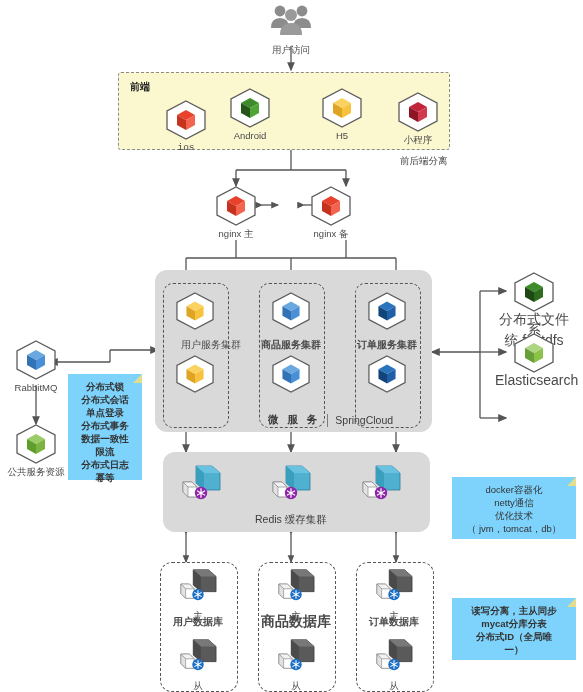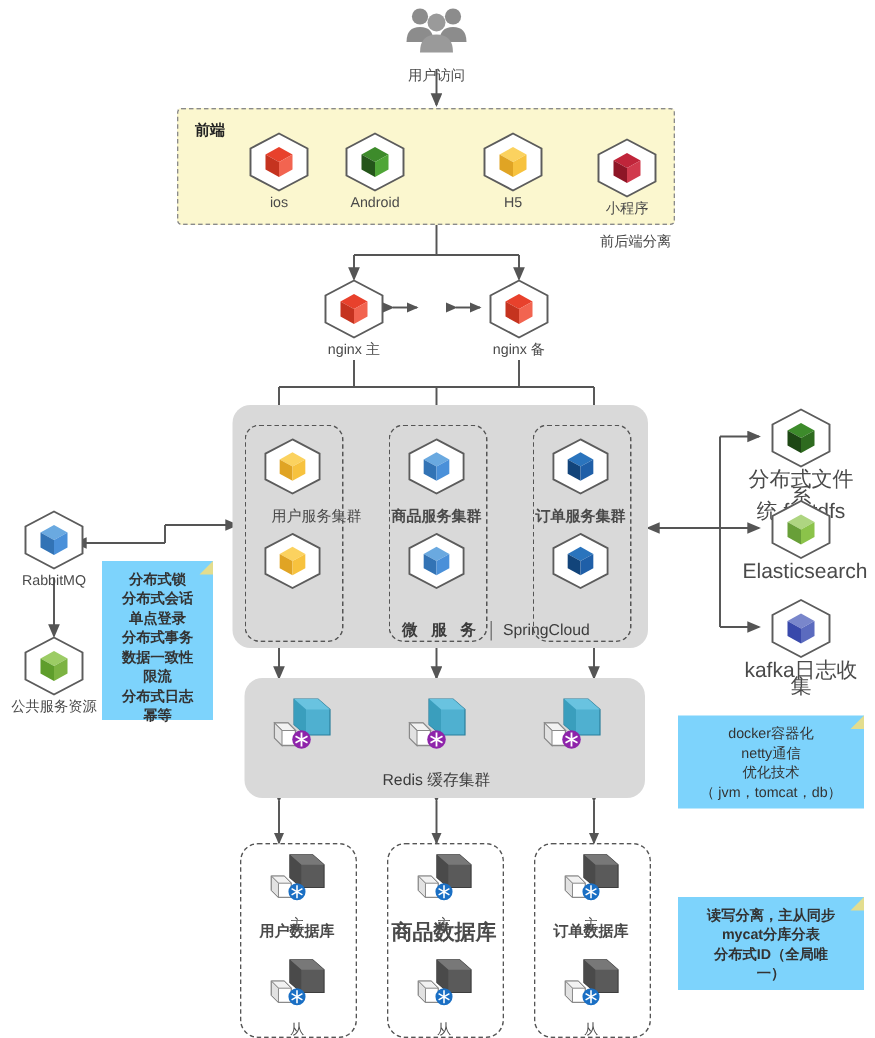--- a/index.html
+++ b/index.html
@@ -103,21 +103,21 @@
         <circle cx="23" cy="11" r="6" fill="#9a9a9a"></circle>
         <path d="M12 31 q0-12 11-12 q11 0 11 12 z" fill="#9a9a9a"></path>
       </svg>
     </span>
     <div class="cap">用户访问</div>
   </div>
 
   <div class="frontend-box" style="left:118px;top:72px;width:330px;height:76px;"></div>
   <div class="frontend-title" style="left:130px;top:80px;">前端</div>
 
-  <div class="node" style="left:160px;top:88px;width:52px;">
+  <div class="node" style="left:160px;top:100px;width:52px;font-family:Liberation Mono, monospace;">
     <span class="cube">
       <svg width="42" height="40" viewBox="0 0 42 40">
         <polygon points="21,1 40,11 40,29 21,39 2,29 2,11" fill="#fff" stroke="#5c5c5c" stroke-width="1.3"></polygon>
         <polygon points="21,10 30,15 21,20 12,15" fill="#e8412c"></polygon>
         <polygon points="12,15 21,20 21,30 12,25" fill="#c5331f"></polygon>
         <polygon points="30,15 30,25 21,30 21,20" fill="#f26450"></polygon>
       </svg>
     </span>
     <div class="cap">ios</div>
   </div>
@@ -166,21 +166,21 @@
         <polygon points="21,1 40,11 40,29 21,39 2,29 2,11" fill="#fff" stroke="#5c5c5c" stroke-width="1.3"></polygon>
         <polygon points="21,10 30,15 21,20 12,15" fill="#e8412c"></polygon>
         <polygon points="12,15 21,20 21,30 12,25" fill="#c5331f"></polygon>
         <polygon points="30,15 30,25 21,30 21,20" fill="#f26450"></polygon>
       </svg>
     </span>
     <div class="cap">nginx 主</div>
   </div>
 
 
-  <div class="node" style="left:321px;top:186px;width:50px;">
+  <div class="node" style="left:306px;top:186px;width:50px;">
     <span class="cube">
       <svg width="42" height="40" viewBox="0 0 42 40">
         <polygon points="21,1 40,11 40,29 21,39 2,29 2,11" fill="#fff" stroke="#5c5c5c" stroke-width="1.3"></polygon>
         <polygon points="21,10 30,15 21,20 12,15" fill="#e8412c"></polygon>
         <polygon points="12,15 21,20 21,30 12,25" fill="#c5331f"></polygon>
         <polygon points="30,15 30,25 21,30 21,20" fill="#f26450"></polygon>
       </svg>
     </span>
     <div class="cap">nginx 备</div>
   </div>
@@ -313,31 +313,20 @@
       <svg width="42" height="40" viewBox="0 0 42 40">
         <polygon points="21,1 40,11 40,29 21,39 2,29 2,11" fill="#fff" stroke="#5c5c5c" stroke-width="1.3"></polygon>
         <polygon points="21,10 30,15 21,20 12,15" fill="#aed581"></polygon>
         <polygon points="12,15 21,20 21,30 12,25" fill="#689f38"></polygon>
         <polygon points="30,15 30,25 21,30 21,20" fill="#8bc34a"></polygon>
       </svg>
     </span>
     <div class="cap sm" style="width:78px;">Elasticsearch</div>
   </div>
 
-  <div class="node" style="left:508px;top:399px;width:52px;">
-    <span class="cube">
-      <svg width="42" height="40" viewBox="0 0 42 40">
-        <polygon points="21,1 40,11 40,29 21,39 2,29 2,11" fill="#fff" stroke="#5c5c5c" stroke-width="1.3"></polygon>
-        <polygon points="21,10 30,15 21,20 12,15" fill="#7986cb"></polygon>
-        <polygon points="12,15 21,20 21,30 12,25" fill="#3949ab"></polygon>
-        <polygon points="30,15 30,25 21,30 21,20" fill="#5b6bbf"></polygon>
-      </svg>
-    </span>
-    <div class="cap sm" style="width:78px;">kafka日志收集</div>
-  </div>
 
   <div class="gray-box" style="left:163px;top:452px;width:267px;height:80px;"></div>
   <div class="node" style="left:178px;top:460px;width:46px;">
     <span>
       <svg width="46" height="42" viewBox="0 0 46 42">
         <polygon points="18,6 34,6 42,13 42,30 26,30 18,23" fill="#4fb0d0" stroke="#2b7f9c" stroke-width="0.8"></polygon>
         <polygon points="18,6 26,13 42,13 34,6" fill="#69c3e0"></polygon>
         <polygon points="18,6 18,23 26,30 26,13" fill="#3a9ebd"></polygon>
         <polygon points="5,22 14,22 19,27 19,37 10,37 5,32" fill="#ffffff" stroke="#8a8a8a" stroke-width="0.9"></polygon>
         <polygon points="5,22 10,27 19,27 14,22" fill="#f2f2f2" stroke="#8a8a8a" stroke-width="0.7"></polygon>

